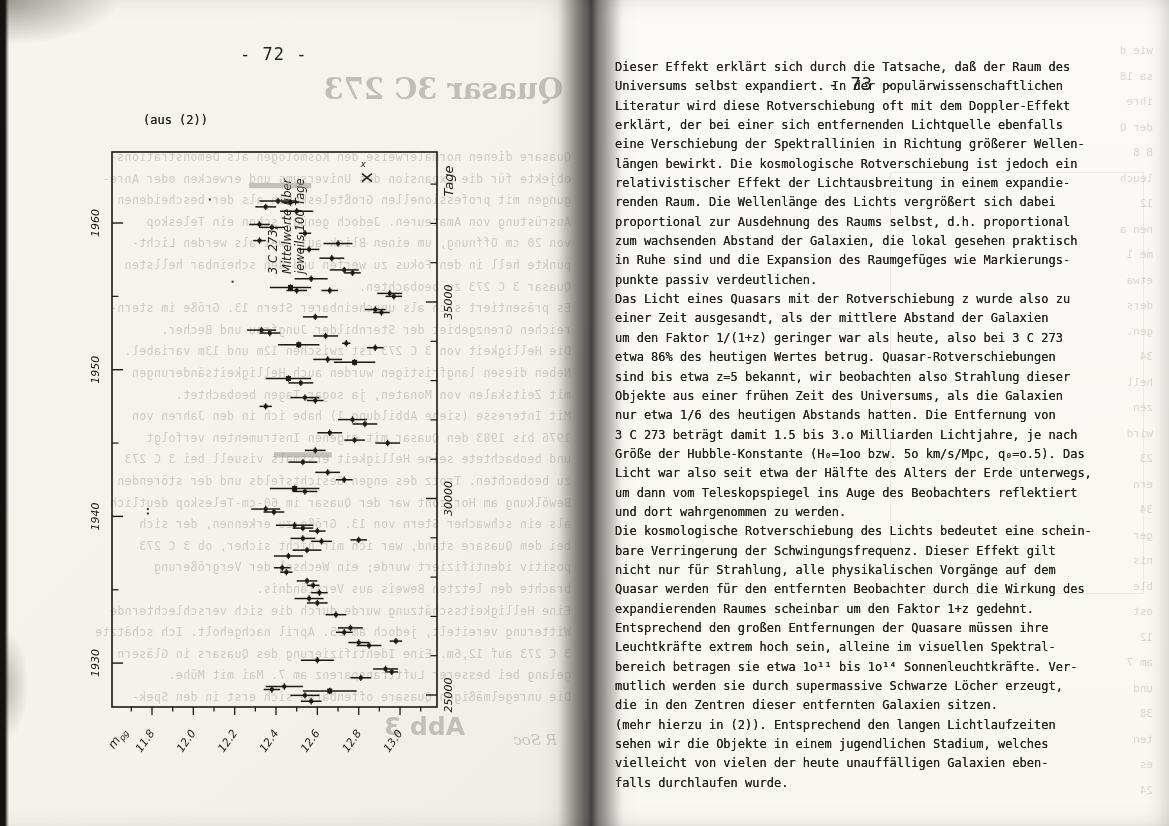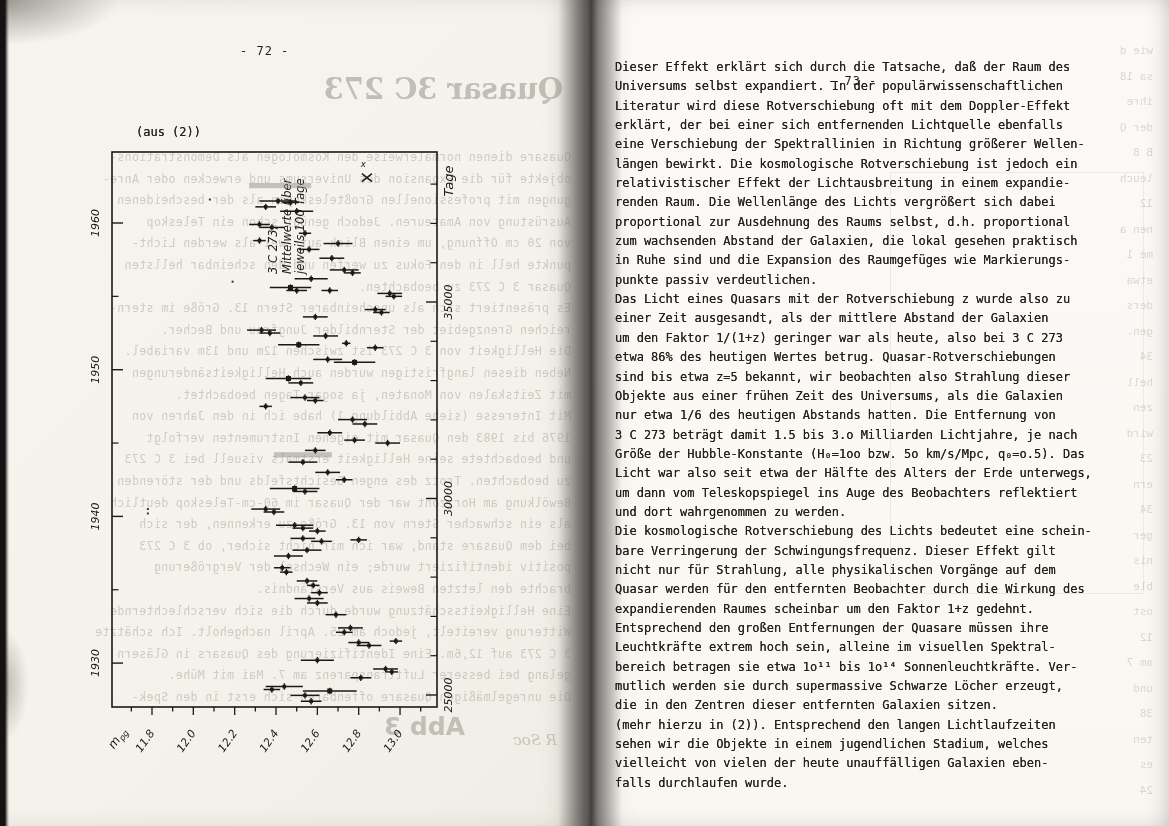--- a/index.html
+++ b/index.html
@@ -11,26 +11,26 @@
   #page-right{left:585px;width:584px;background:linear-gradient(180deg,#fbfaf6 0%,#f8f7f2 100%);
               box-shadow:inset 30px 0 38px -24px rgba(40,38,35,.6), inset -16px 0 22px -16px rgba(90,88,84,.35);}
   #gutter{position:absolute;top:0;left:558px;width:64px;height:826px;pointer-events:none;z-index:6;
           background:linear-gradient(to right, rgba(30,28,26,0) 0%, rgba(30,28,26,.55) 45%, rgba(20,19,18,.72) 52%, rgba(30,28,26,.45) 62%, rgba(30,28,26,0) 100%);}
   #edge-left{position:absolute;top:0;left:0;width:9px;height:826px;z-index:7;
              background:linear-gradient(to right,#141312 0 5px, rgba(20,19,18,.4) 7px, rgba(20,19,18,0));}
   #corner-tl{position:absolute;left:0;top:0;width:120px;height:46px;z-index:5;pointer-events:none;
              background:radial-gradient(ellipse at 0% 0%, rgba(70,66,60,.5), rgba(70,66,60,0) 70%);}
   #blotch-bl{position:absolute;left:2px;top:630px;width:26px;height:110px;z-index:5;pointer-events:none;
              background:radial-gradient(ellipse at 10% 50%, rgba(90,86,80,.38), rgba(90,86,80,0) 72%);}
-  .pageno{position:absolute;font-size:12px;letter-spacing:1px;color:#26241f;z-index:4;}
+  .pageno{position:absolute;font-size:17px;letter-spacing:1px;color:#26241f;z-index:4;}
   #pageno-left{left:240px;top:44px;}
   #pageno-right{left:243px;top:44px;color:#1f1d19;margin-top:30px;}
   .cap{position:absolute;font-size:12px;color:#24221d;z-index:4;white-space:pre;text-shadow:0 0 .4px rgba(30,28,24,.8);}
   #cap1{left:30px;top:90px;}
-  #cap2{left:136px;top:113px;margin-top:12px;}
+  #cap2{left:143px;top:113px;}
   #bodytext{position:absolute;left:30px;top:58px;width:510px;font-size:12px;line-height:19.35px;
             color:#23211c;white-space:pre;z-index:4;text-shadow:0 0 .45px rgba(28,26,22,.85);}
   
   .ghost{position:absolute;transform:scaleX(-1);filter:blur(.55px);pointer-events:none;}
   #ghost-left{left:0;top:0;width:585px;height:826px;z-index:1;}
   #ghost-left .gline{position:absolute;left:14px;width:552px;font-size:11.5px;letter-spacing:.4px;
                      color:#a7a49b;opacity:.5;white-space:nowrap;overflow:hidden;}
   #ghost-headline{position:absolute;font-family:"DejaVu Serif",serif;font-weight:bold;font-size:29px;
                   color:#8d8a81;opacity:.5;white-space:nowrap;}
   #ghost-abb{position:absolute;font-family:"DejaVu Sans",sans-serif;font-weight:bold;font-size:25px;

